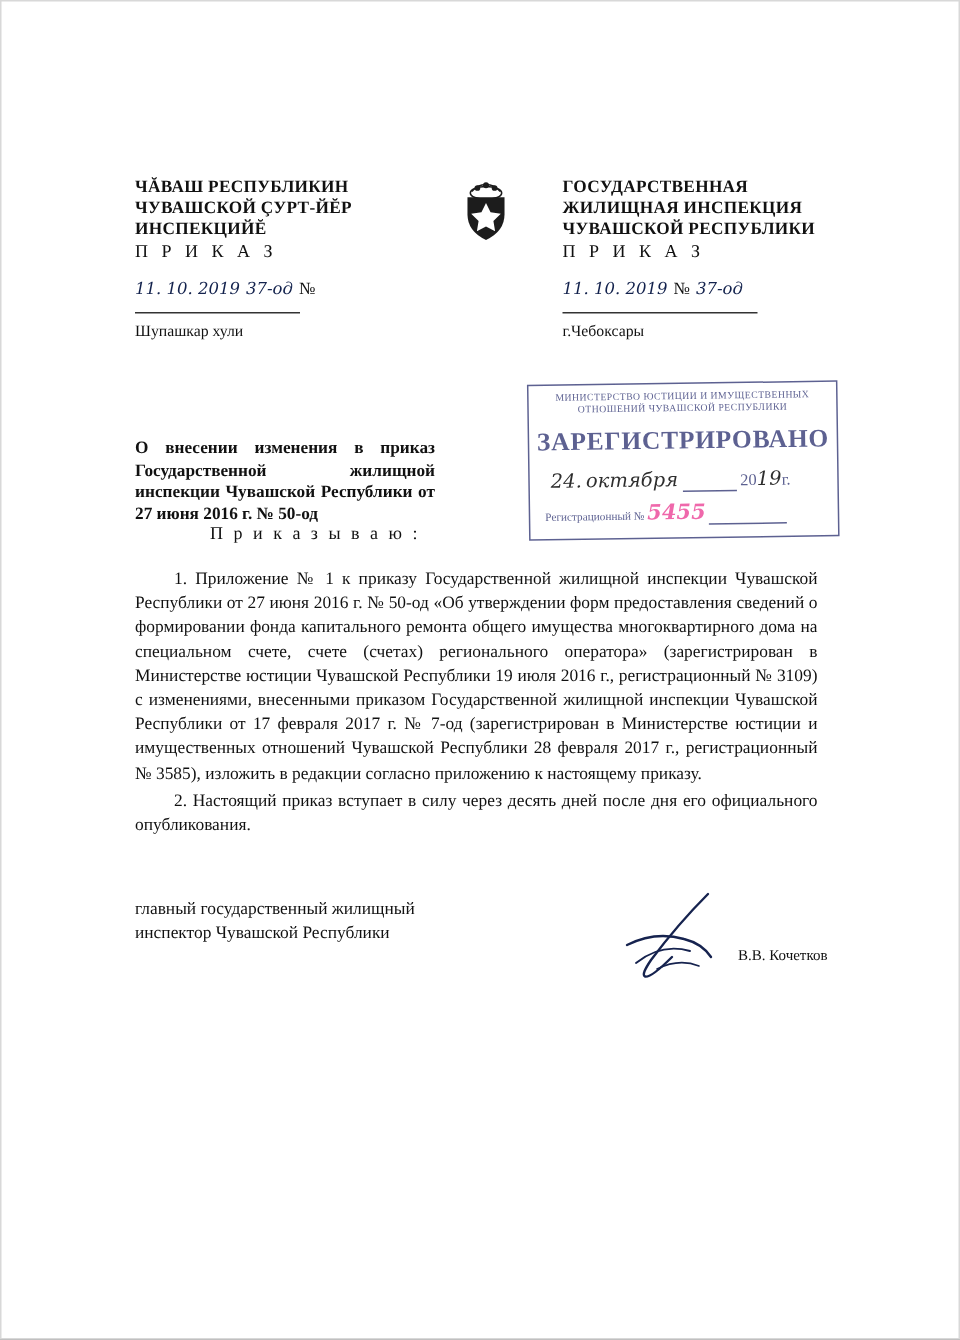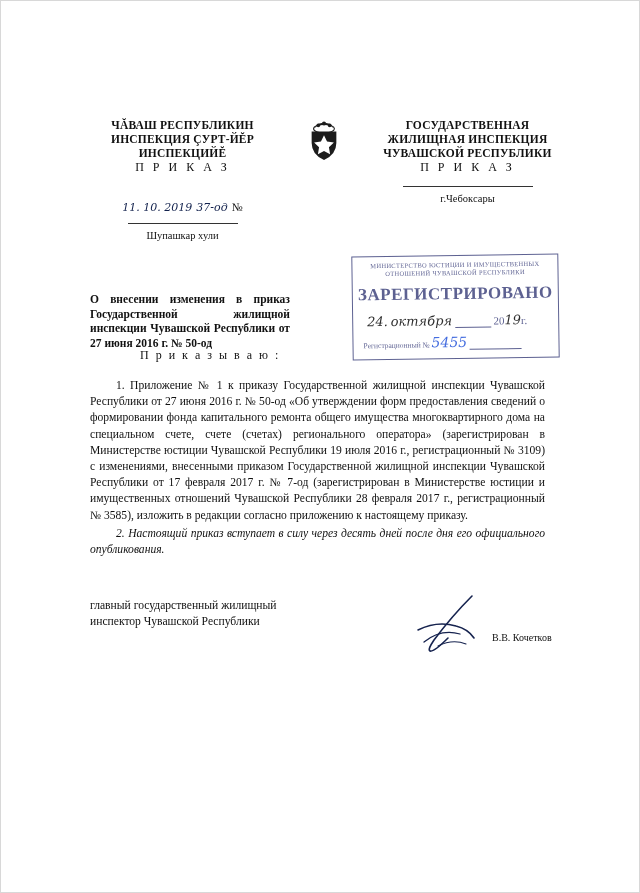--- a/index.html
+++ b/index.html
@@ -30,35 +30,35 @@
     position: absolute;
     top: 118px;
     left: 90px;
     width: 470px;
     display: flex;
     justify-content: space-between;
     align-items: flex-start;
   }
   .hdr-col {
     width: 185px;
-    text-align: center;
+    text-align: left;
   }
   .hdr-col .org {
     font-weight: bold;
     font-size: 11.5px;
     line-height: 14px;
     letter-spacing: 0.2px;
   }
   .hdr-col .prikaz {
     font-weight: normal;
     font-size: 12px;
     letter-spacing: 3px;
   }
   .hdr-col .dateline {
-    margin-top: 22px;
+    margin-top: 8px;
     height: 15px;
     position: relative;
   }
   .hand {
     font-family: "DejaVu Serif", serif;
     font-style: italic;
     font-size: 11px;
     color: #13224d;
   }
   .num-label {
@@ -130,21 +130,22 @@
     font-size: 13px;
     color: #000000;
   }
   .stamp .s-reg {
     margin-top: 6px;
     padding-left: 10px;
     font-size: 7.5px;
   }
   .stamp .s-reg .hand {
     font-size: 14px;
-    color: #1d4ed8;
+    color: #ec4899;
+    font-weight: bold;
   }
   .stamp-line {
     display: inline-block;
     border-bottom: 1px solid #3a3f7a;
     vertical-align: bottom;
   }
 
   
   .order-word {
     position: absolute;
@@ -161,21 +162,20 @@
     font-size: 11.6px;
     line-height: 16.2px;
     text-align: justify;
   }
   .body p {
     margin: 0 0 0 0;
     text-indent: 26px;
   }
   .body p + p {
     margin-top: 2px;
-    font-style: italic;
   }
 
   
   .sig {
     position: absolute;
     top: 598px;
     left: 90px;
     width: 455px;
     font-size: 11.6px;
     line-height: 16.2px;
@@ -202,40 +202,45 @@
 <body>
 
 <div class="page">
   <div class="scan-edge"></div>
 
   <div class="header">
 
     <div class="hdr-col">
       <div class="org">
         <div>ЧĂВАШ РЕСПУБЛИКИН</div>
-        <div>ИНСПЕКЦИЯ ÇУРТ-ЙĔР</div>
+        <div>ЧУВАШСКОЙ ÇУРТ-ЙĔР</div>
         <div>ИНСПЕКЦИЙĔ</div>
       </div>
       <div class="prikaz">П Р И К А З</div>
       <div class="dateline">
         <span class="hand">11. 10. 2019</span>
         <span class="hand">37-од</span>
         <span class="num-label">№</span>
       </div>
       <div style="margin-top:-2px;"><span class="rule" style="width:110px;"></span></div>
       <div class="underline-city">Шупашкар хули</div>
     </div>
 
     <div class="hdr-col">
       <div class="org">
         <div>ГОСУДАРСТВЕННАЯ</div>
         <div>ЖИЛИЩНАЯ ИНСПЕКЦИЯ</div>
         <div>ЧУВАШСКОЙ РЕСПУБЛИКИ</div>
       </div>
       <div class="prikaz">П Р И К А З</div>
+      <div class="dateline">
+        <span class="hand">11. 10. 2019</span>
+        <span class="num-label">№</span>
+        <span class="hand">37-од</span>
+      </div>
       <div style="margin-top:-2px;"><span class="rule" style="width:130px;"></span></div>
       <div class="underline-city">г.Чебоксары</div>
     </div>
   </div>
 
   <svg class="emblem" viewBox="0 0 40 44">
     <ellipse cx="20" cy="9" rx="11" ry="4.5" fill="none" stroke="#1c1c1c" stroke-width="1.1"></ellipse>
     <path d="M10 8 q4 -5 10 -5 q6 0 10 5" fill="none" stroke="#1c1c1c" stroke-width="1"></path>
     <circle cx="14" cy="5.5" r="2" fill="#1c1c1c"></circle>
     <circle cx="20" cy="3.6" r="2.1" fill="#1c1c1c"></circle>

